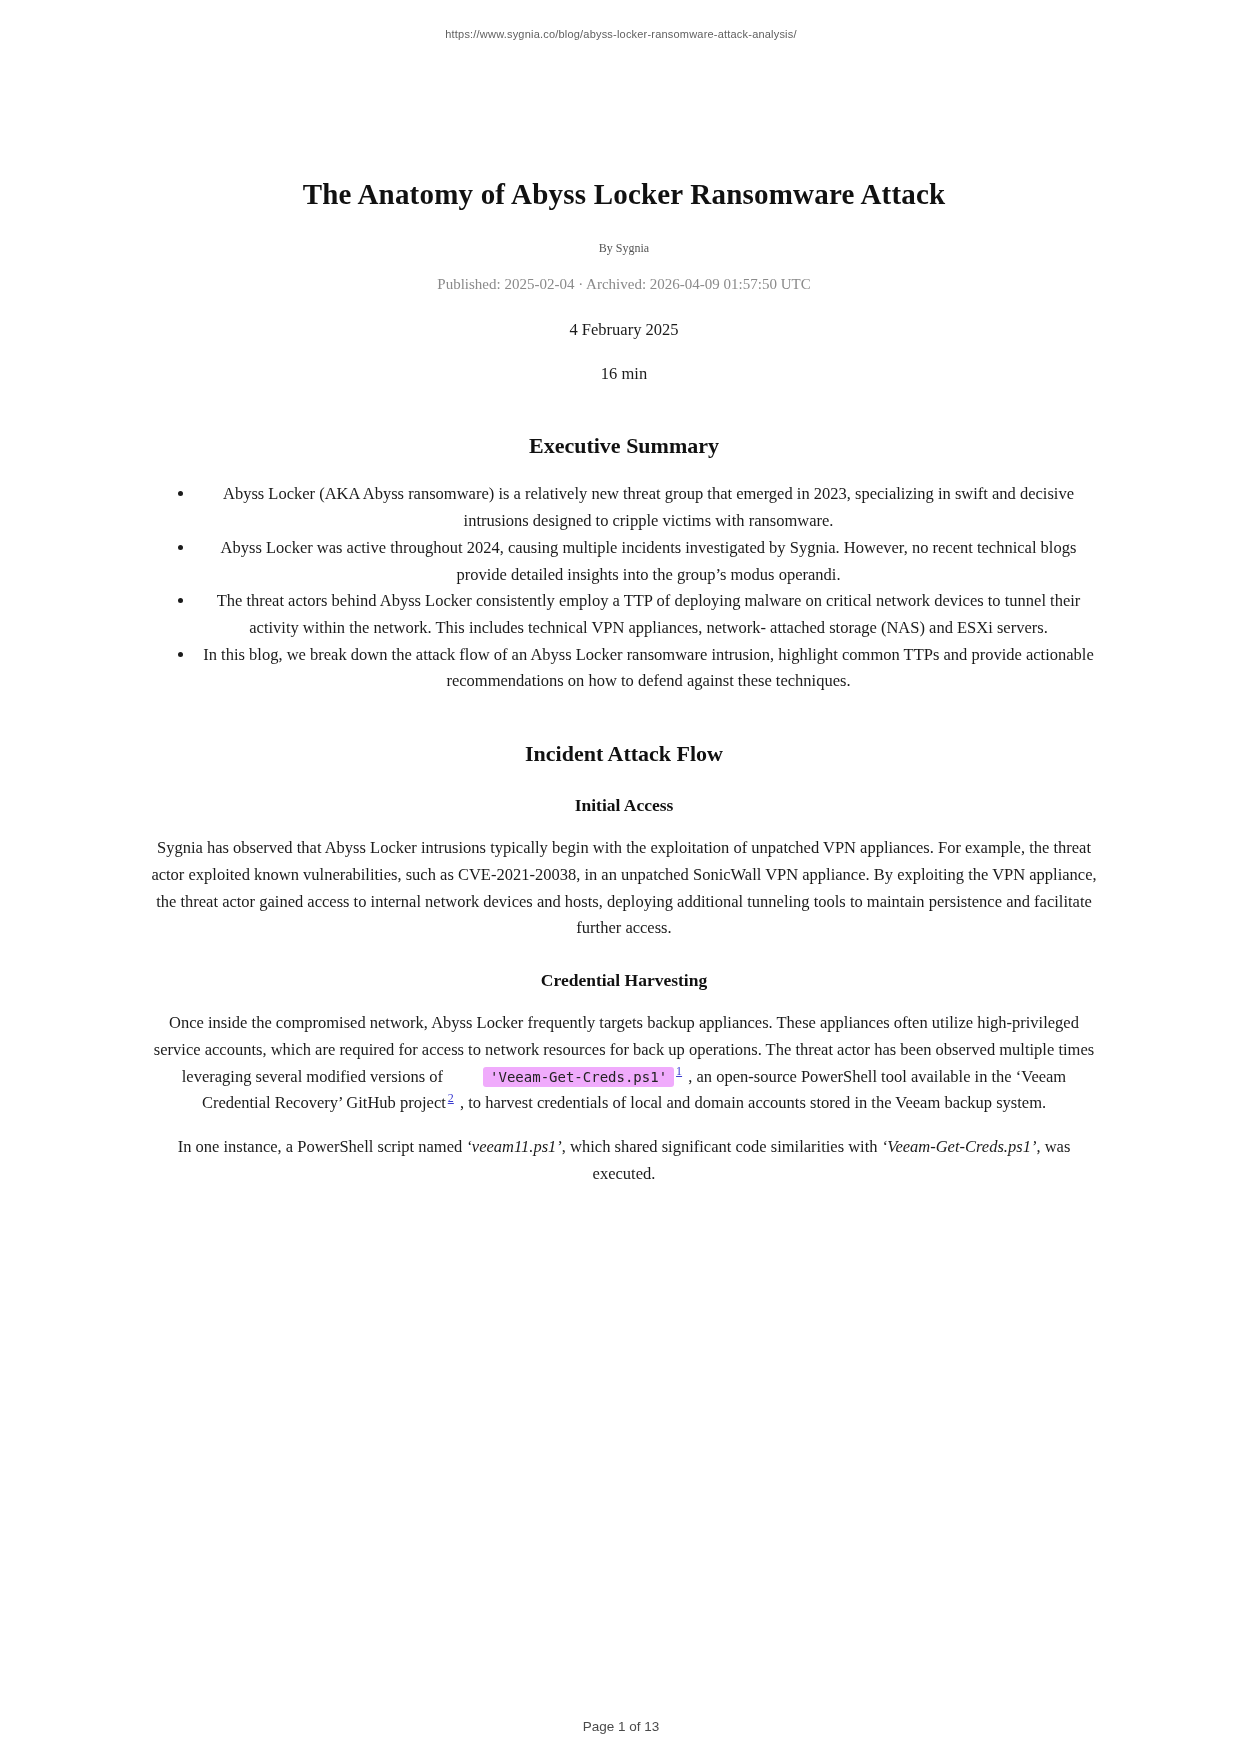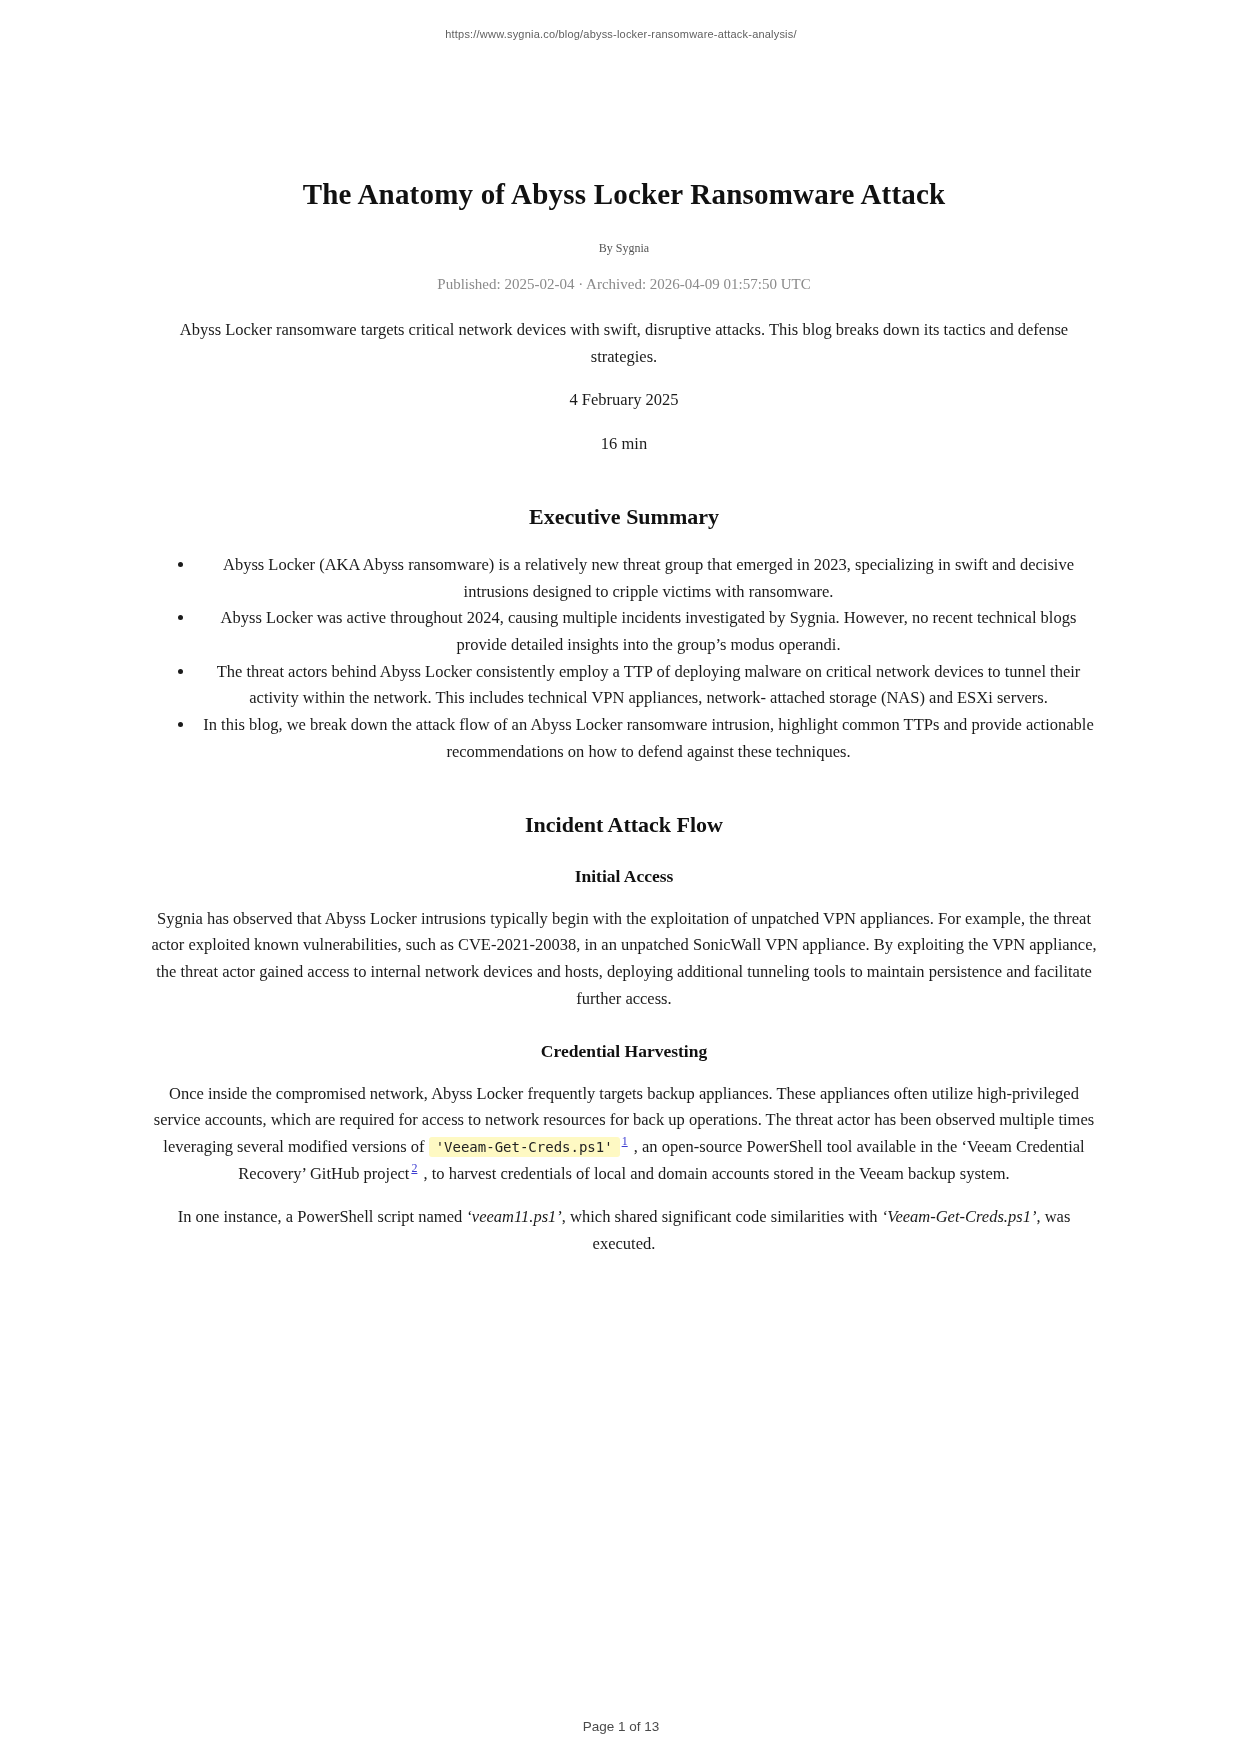--- a/index.html
+++ b/index.html
@@ -71,25 +71,26 @@
   }
   ul.summary-list li {
     font-size: 16.5px;
     line-height: 1.62;
     color: #1b1b1b;
     padding-left: 2px;
   }
   code.inline-code {
     font-family: "DejaVu Sans Mono", "Liberation Mono", monospace;
     font-size: 14px;
-    background: #fef9c3;
+    background: #f0abfc;
     color: #222222;
     padding: 2px 7px;
     border-radius: 3px;
     white-space: nowrap;
+    margin-left: 36px;
   }
   sup.ref-link {
     color: #3b3bd0;
     text-decoration: underline;
     font-size: 12px;
     cursor: pointer;
     padding: 0 2px;
     line-height: 0;
   }
   em { }
@@ -109,21 +110,20 @@
 
 <div class="archive-url">https://www.sygnia.co/blog/abyss-locker-ransomware-attack-analysis/</div>
 
 <article>
   <h1 class="article-title">The Anatomy of Abyss Locker Ransomware Attack</h1>
 
   <p class="byline">By Sygnia</p>
 
   <p class="archive-meta">Published: 2025-02-04 · Archived: 2026-04-09 01:57:50 UTC</p>
 
-  <p class="body-text">Abyss Locker ransomware targets critical network devices with swift, disruptive attacks. This blog breaks down its tactics and defense strategies.</p>
 
 
   <p class="body-text">4 February 2025</p>
 
   <p class="body-text">16 min</p>
 
   <h2 class="section-heading">Executive Summary</h2>
 
   <ul class="summary-list">
     <li>Abyss Locker (AKA Abyss ransomware) is a relatively new threat group that emerged in 2023, specializing in swift and decisive intrusions designed to cripple victims with ransomware.</li>

